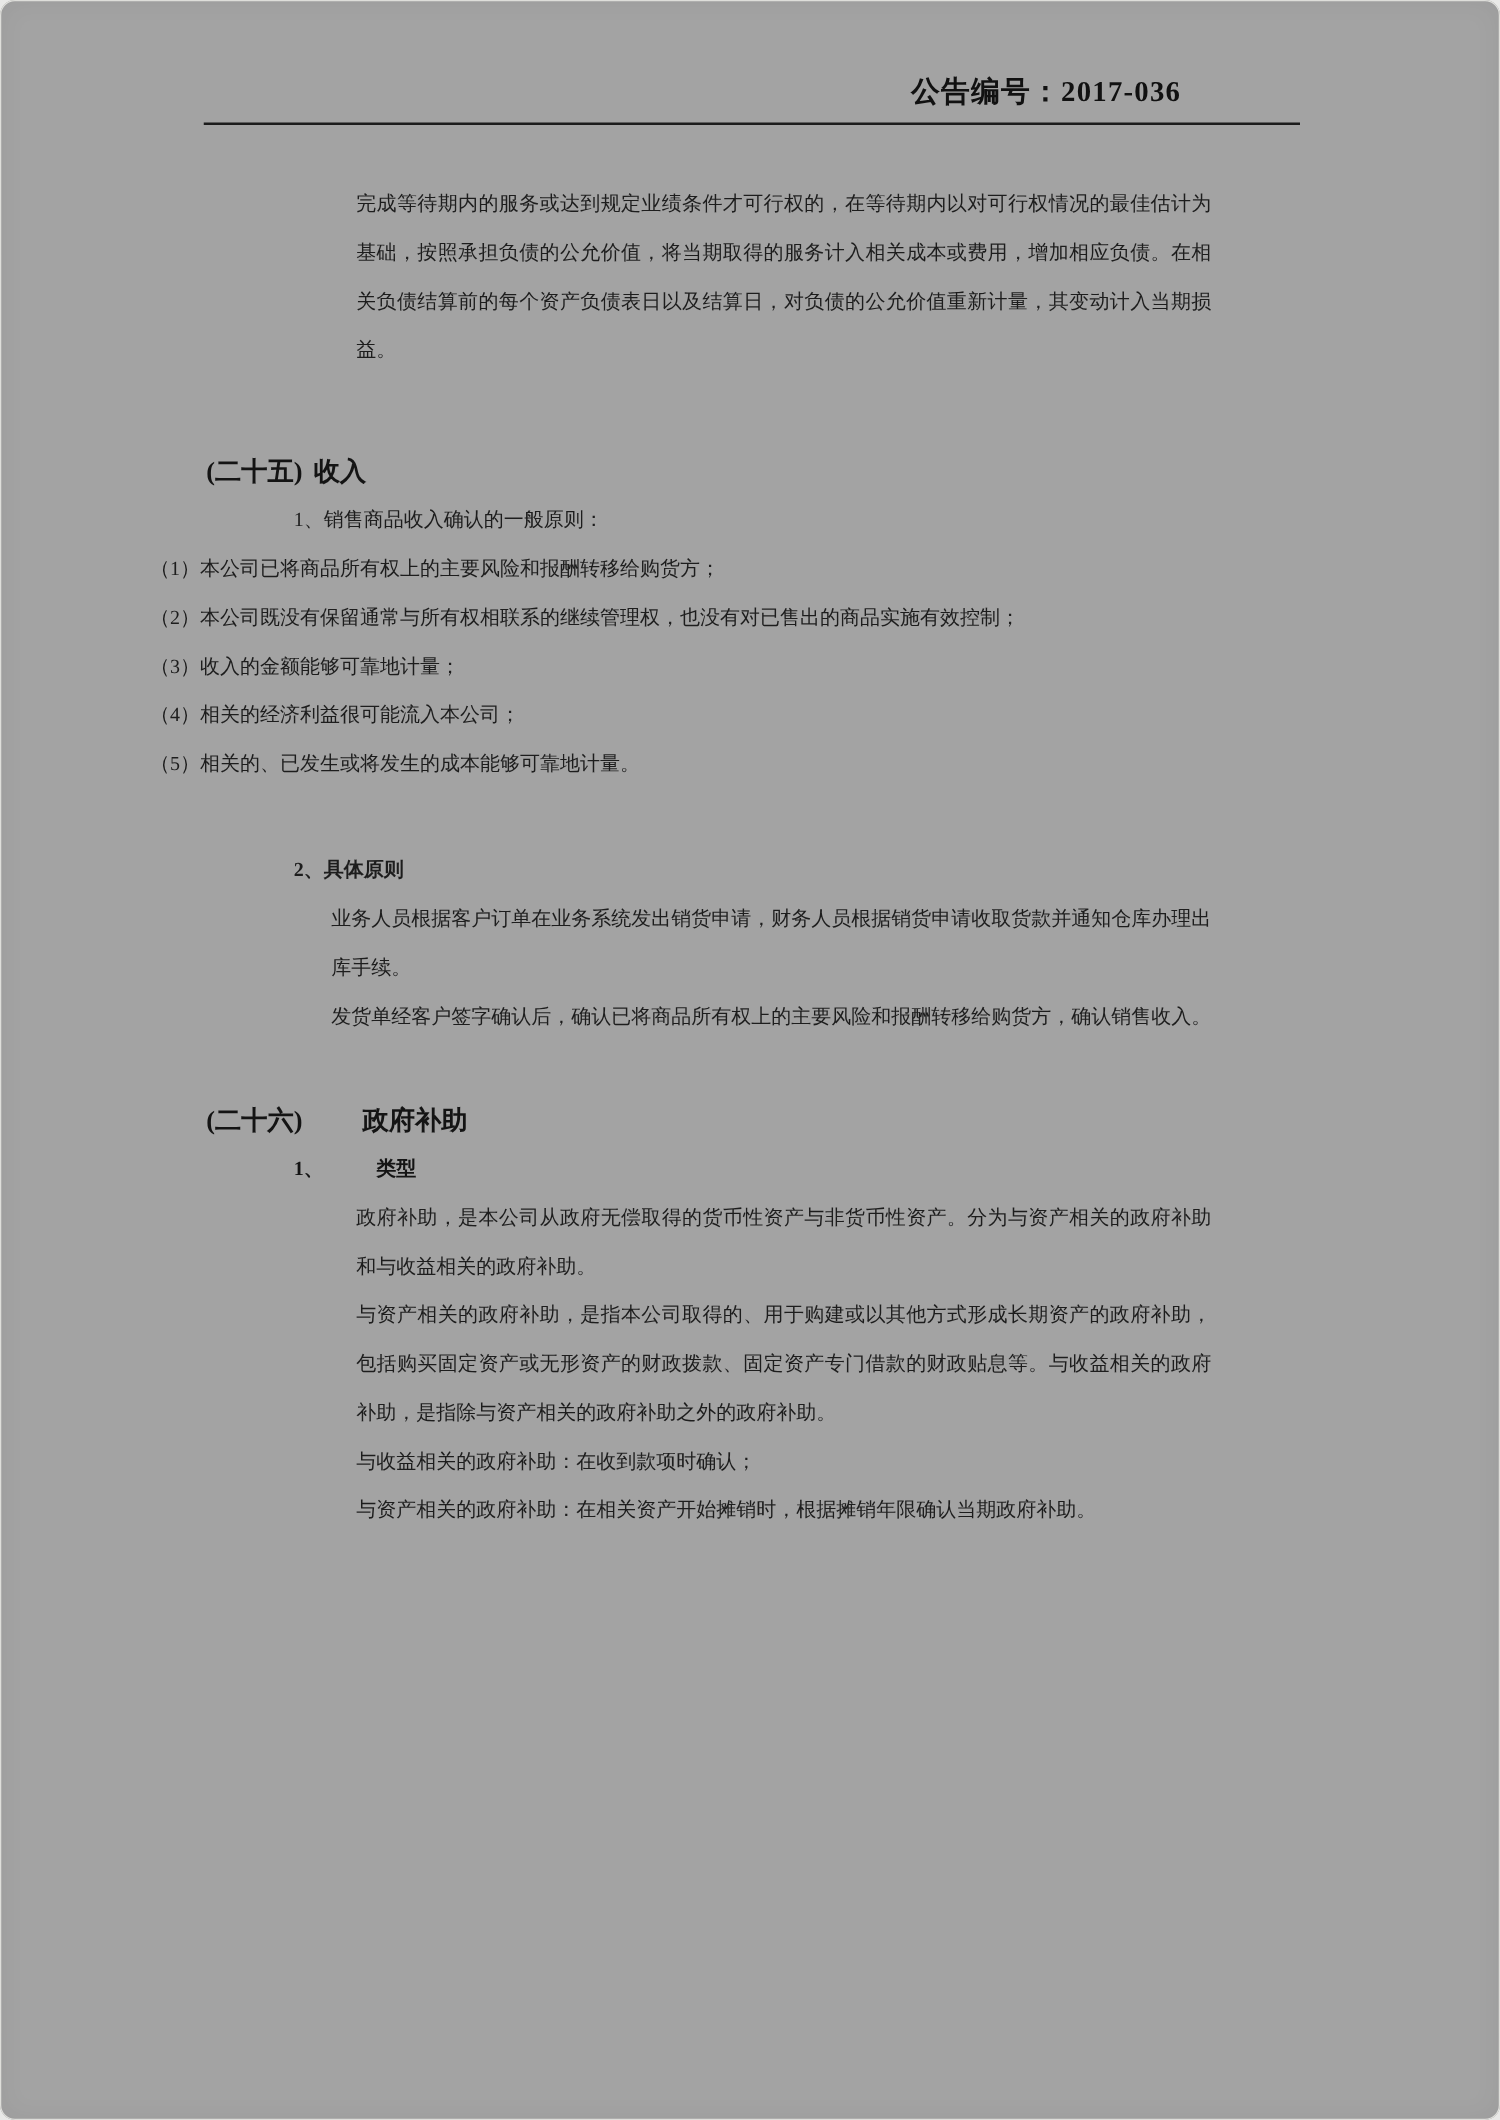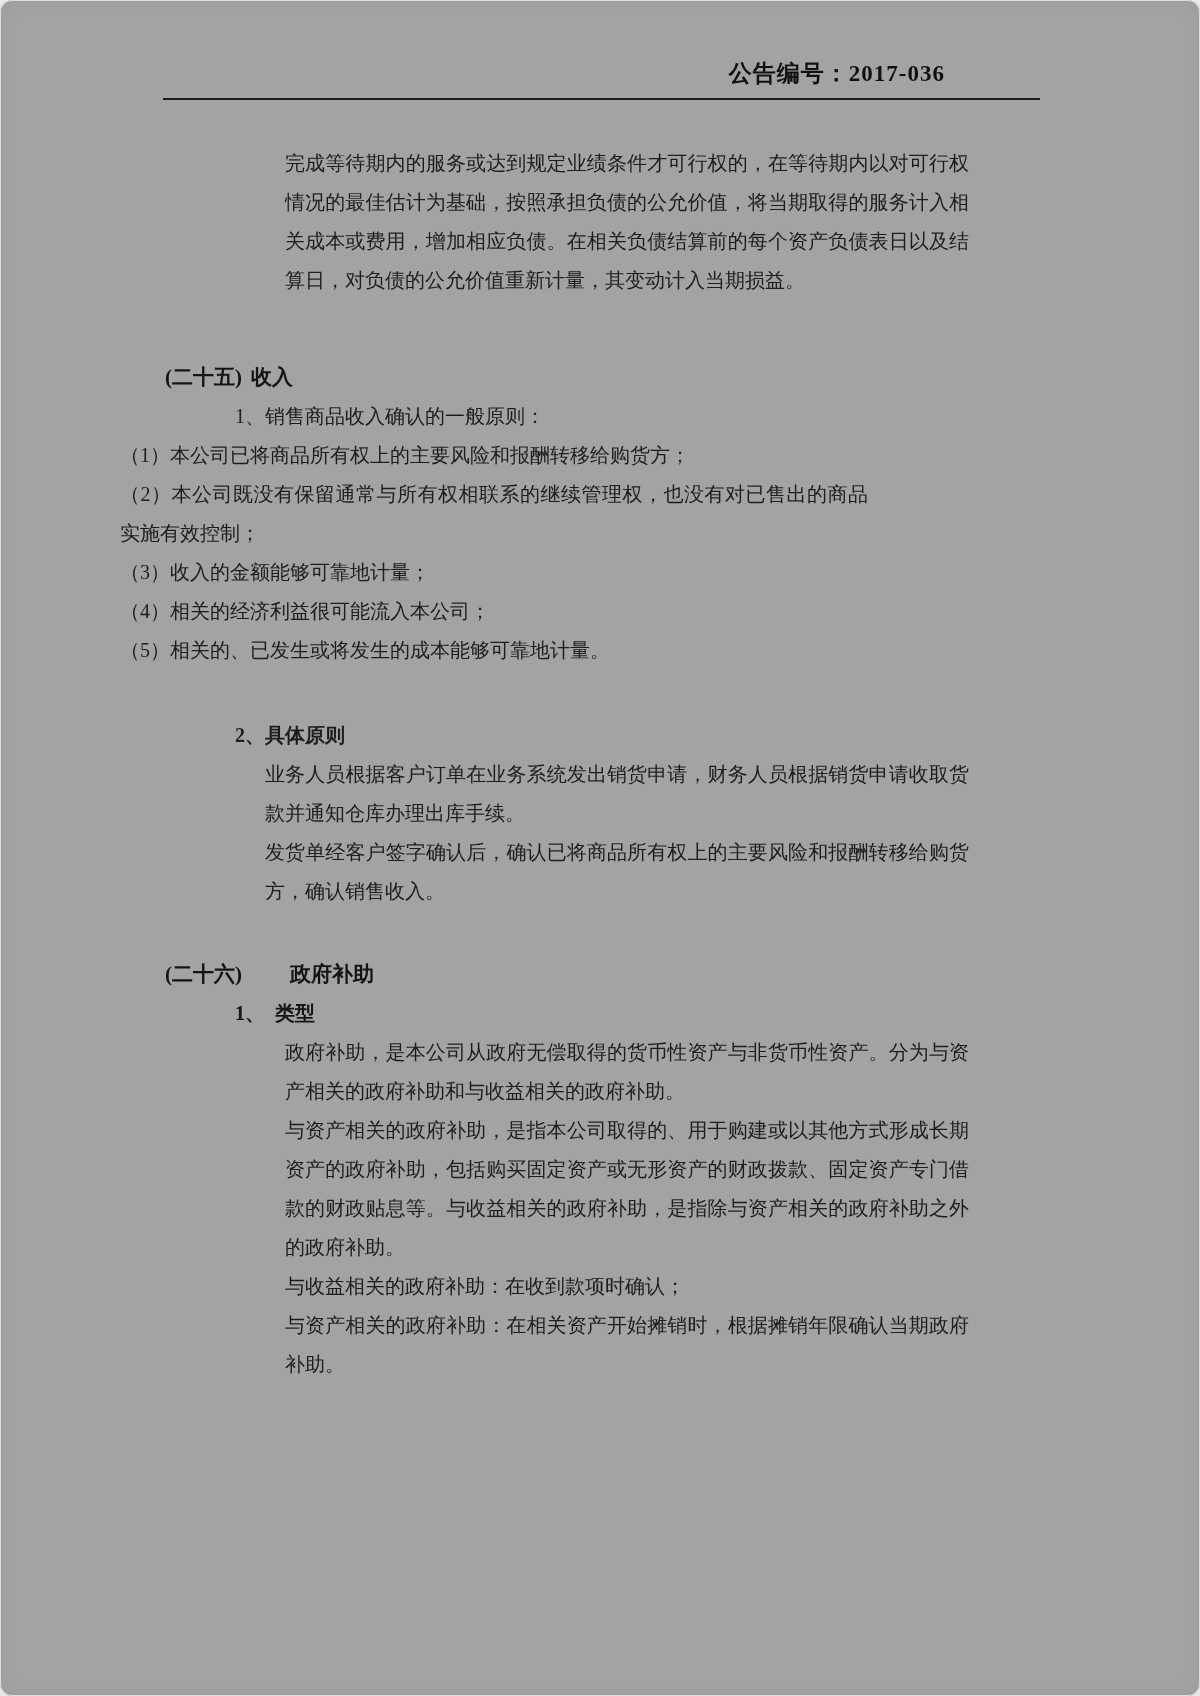--- a/index.html
+++ b/index.html
@@ -28,33 +28,33 @@
     line-height: 32px;
     color: #111;
   }
   .header-rule {
     margin: 8px 0 0 163px;
     width: 877px;
     height: 2px;
     background: #1c1c1c;
   }
   .para {
-    font-size: 20px;
+    font-size: 16px;
     line-height: 39px;
     text-align: justify;
     color: #1d1d1d;
   }
   .intro   { margin: 44px 0 0 285px; width: 684px; }
   .sec-h   { margin: 58px 0 0 165px; font-size: 21px; font-weight: bold; line-height: 39px; color: #141414; }
   .sec-h .sec-title   { margin-left: 9px; }
   .sec26   { margin-top: 44px; }
   .sec26 .sec-title   { margin-left: 48px; }
   .sub-h   { margin-left: 235px; }
   .bold-sub { font-weight: bold; color: #141414; }
-  .bold-sub .sub-title { margin-left: 10px; }
+  .bold-sub .sub-title { margin-left: 42px; }
   .item    { margin-left: 120px; width: 748px; }
   .specific{ margin-left: 265px; width: 704px; }
   .body-p  { margin-left: 285px; width: 684px; }
   .gap-top { margin-top: 46px; font-weight: bold; }
 </style>
 </head>
 <body>
 
 <div class="page">
 

